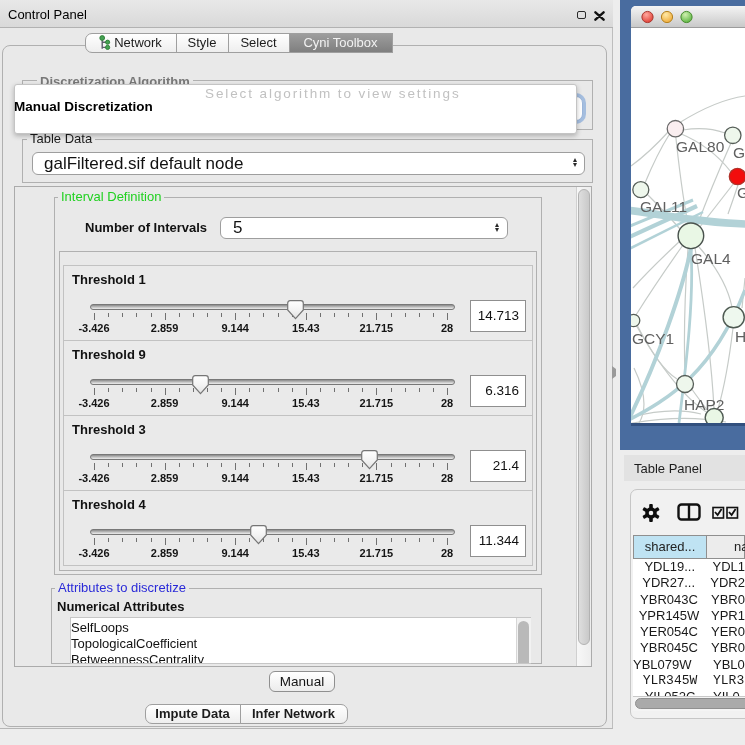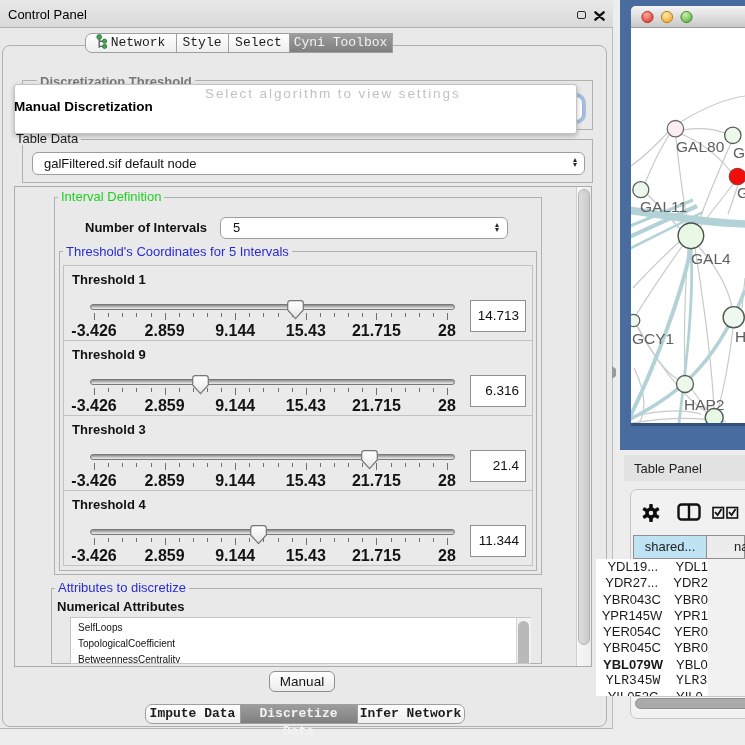--- a/index.html
+++ b/index.html
@@ -1,35 +1,35 @@
 <!DOCTYPE html>
 <html><head><meta charset="utf-8">
 <style>
   html,body{margin:0;padding:0;width:745px;height:745px;overflow:hidden;
     background:#ededed;font-family:"Liberation Sans",sans-serif;
     -webkit-font-smoothing:antialiased;}
   .abs{position:absolute;}
   #stage{position:relative;width:745px;height:745px;}
   .seg{border:1px solid #9f9f9f;margin-left:-1px;background:linear-gradient(#ffffff,#eeeeee);
-    color:#1c1c1c;font-size:13px;text-align:center;box-sizing:border-box;font-family:Liberation Mono, monospace;}
+    color:#1c1c1c;font-size:13px;text-align:center;box-sizing:border-box;}
   .seg.sel{background:linear-gradient(#9d9d9d,#7f7f7f);color:#f2f2f2;}
   .grp{position:absolute;border:1px solid #b0b0b0;box-sizing:border-box;}
   .grplab{position:absolute;font-size:13px;background:#e9e9e9;padding:0 3px;line-height:13px;}
   .combo{position:absolute;background:#ffffff;border:1px solid #9e9e9e;border-radius:6px;
-    box-sizing:border-box;font-size:13px;color:#111;}
+    box-sizing:border-box;font-size:17px;color:#111;}
   .updown{position:absolute;width:9px;}
   .updown div{width:0;height:0;border-left:2.9px solid transparent;border-right:2.9px solid transparent;margin:1.2px 0;}
   .updown .u{border-bottom:4.3px solid #2a2a2a;}
   .updown .d{border-top:4.3px solid #2a2a2a;}
   .tpanel{position:absolute;border:1px solid #c2c2c2;background:#eaeaea;box-sizing:border-box;}
   .thlab{position:absolute;font-weight:bold;font-size:13px;color:#111;}
   .groove{position:absolute;height:6px;border:1px solid #787878;border-radius:3px;
     background:linear-gradient(#8a8a8a,#c9c9c9 60%,#ededed);box-sizing:border-box;}
   .tick{position:absolute;width:1px;background:#707070;}
-  .ticklab{position:absolute;font-size:16px;font-weight:bold;color:#141414;transform:translateX(-50%);}
+  .ticklab{position:absolute;font-size:11px;font-weight:bold;color:#141414;transform:translateX(-50%);}
   .valbox{position:absolute;width:56px;height:32px;background:#fff;border:1px solid #8f8f8f;
     box-sizing:border-box;font-size:13.5px;color:#111;text-align:right;padding-right:6px;line-height:30px;}
   .cell{box-sizing:border-box;}
 </style></head>
 <body>
 <div id="stage">
 
   <div class="abs" id="win" style="left:0;top:0;width:613px;height:729px;background:#e9e9e9;border-right:1px solid #bdbdbd;border-bottom:1px solid #b5b5b5;box-sizing:border-box;"></div>
   <div class="abs" style="left:0;top:0;width:613px;height:28px;background:linear-gradient(#e8e8e8,#d9d9d9);border-bottom:1px solid #b2b2b2;box-sizing:border-box;"></div>
   <div class="abs" style="left:8px;top:7px;font-size:13px;color:#000000;">Control Panel</div>
@@ -47,25 +47,25 @@
         <circle cx="3.2" cy="3" r="2.4" fill="#44a152" stroke="#2c7d35" stroke-width="0.9"></circle>
         <circle cx="8.6" cy="7.2" r="2.1" fill="#44a152" stroke="#2c7d35" stroke-width="0.9"></circle>
         <circle cx="8.6" cy="12.4" r="2.1" fill="#44a152" stroke="#2c7d35" stroke-width="0.9"></circle>
       </svg>Network</div>
     <div class="seg" style="width:53px;line-height:18px;">Style</div>
     <div class="seg" style="width:62px;line-height:18px;">Select</div>
     <div class="seg sel" style="width:104px;line-height:18px;">Cyni Toolbox</div>
   </div>
 
   <div class="grp" style="left:22px;top:80px;width:571px;height:50px;"></div>
-  <div class="grplab" style="left:37px;top:75px;color:#787878;font-weight:bold;">Discretization Threshold</div>
+  <div class="grplab" style="left:37px;top:75px;color:#787878;font-weight:bold;">Discretization Algorithm</div>
   <div class="abs" style="left:30px;top:96px;width:553px;height:25px;background:#fff;border:1px solid #9bb5d9;border-radius:7px;box-shadow:0 0 0 3px rgba(110,155,215,0.55);box-sizing:border-box;"></div>
 
   <div class="grp" style="left:22px;top:139px;width:571px;height:44px;"></div>
-  <div class="grplab" style="left:13px;top:132px;color:#1b1b1b;">Table Data</div>
+  <div class="grplab" style="left:27px;top:132px;color:#1b1b1b;">Table Data</div>
   <div class="combo" style="left:32px;top:152px;width:553px;height:23px;line-height:21px;">
     <span style="margin-left:11px;">galFiltered.sif default node</span>
   </div>
   <div class="updown" style="left:572.5px;top:157px;">
       <div class="u"></div>
       <div class="d"></div>
     </div>
 
   <div class="abs" style="left:14px;top:186px;width:578px;height:481px;border:1px solid #ababab;box-sizing:border-box;background:#e9e9e9;"></div>
   <div class="abs" style="left:576px;top:187px;width:15px;height:479px;background:linear-gradient(90deg,#f7f7f7,#ededed);border-left:1px solid #d0d0d0;box-sizing:border-box;"></div>
@@ -74,21 +74,20 @@
   <div class="grp" style="left:54px;top:197px;width:488px;height:378px;"></div>
   <div class="grplab" style="left:58px;top:190px;color:#21d121;">Interval Definition</div>
   <div class="abs" style="left:85px;top:220px;font-size:13px;font-weight:bold;color:#111;">Number of Intervals</div>
   <div class="combo" style="left:220px;top:217px;width:288px;height:22px;line-height:20px;"><span style="margin-left:12px;">5</span></div>
   <div class="updown" style="left:495px;top:221.5px;">
       <div class="u"></div>
       <div class="d"></div>
     </div>
 
   <div class="grp" style="left:59px;top:251px;width:478px;height:320px;"></div>
-  <div class="grplab" style="left:63px;top:245px;color:#2a2ad8;">Threshold's Coordinates for 5 Intervals</div>
 
   <div class="tpanel" style="left:63px;top:265px;width:470px;height:76px;"></div>
   <div class="thlab" style="left:72px;top:272px;">Threshold 1</div>
   <div class="groove" style="left:90px;top:304px;width:365px;"></div>
   <div class="tick" style="left:94.0px;top:313px;height:7px;"></div>
     <div class="tick" style="left:108.1px;top:313px;height:4px;"></div>
     <div class="tick" style="left:122.2px;top:313px;height:4px;"></div>
     <div class="tick" style="left:136.4px;top:313px;height:4px;"></div>
     <div class="tick" style="left:150.5px;top:313px;height:4px;"></div>
     <div class="tick" style="left:164.6px;top:313px;height:7px;"></div>
@@ -265,30 +264,29 @@
         </linearGradient>
       </defs>
     <path d="M3.2 0.7 L13.8 0.7 Q16.3 0.7 16.3 3.2 L16.3 10 L8.5 18.6 L0.7 10 L0.7 3.2 Q0.7 0.7 3.2 0.7 Z" fill="url(#thg490)" stroke="#757575" stroke-width="1.2"></path>
   </svg>
   <div class="valbox" style="left:470px;top:525px;">11.344</div>
 
   <div class="grp" style="left:51px;top:588px;width:491px;height:76px;"></div>
   <div class="grplab" style="left:55px;top:581px;color:#2a2ad8;">Attributes to discretize</div>
   <div class="abs" style="left:57px;top:599px;font-size:13px;font-weight:bold;color:#111;">Numerical Attributes</div>
   <div class="abs" style="left:70px;top:617px;width:461px;height:47px;background:#fff;border:1px solid #c6c6c6;box-sizing:border-box;overflow:hidden;">
-    <div style="font-size:10px;color:#111;padding-left:7px;line-height:16px;padding-top:2px;">SelfLoops<br>TopologicalCoefficient<br>BetweennessCentrality</div>
+    <div style="font-size:13px;color:#111;line-height:16px;padding-top:2px;">SelfLoops<br>TopologicalCoefficient<br>BetweennessCentrality</div>
   </div>
   <div class="abs" style="left:516px;top:618px;width:15px;height:45px;background:#f2f2f2;border-left:1px solid #d6d6d6;box-sizing:border-box;"></div>
   <div class="abs" style="left:518px;top:621px;width:11px;height:42px;border-radius:6px 6px 0 0;background:#b9b9b9;"></div>
 
   <div class="abs" style="left:269px;top:671px;width:66px;height:21px;border:1px solid #8f8f8f;border-radius:6px;background:linear-gradient(#ffffff,#ececec);box-sizing:border-box;text-align:center;line-height:19px;font-size:13.5px;color:#151515;">Manual</div>
 
   <div class="abs" style="left:144.5px;top:704px;height:20px;display:flex;">
     <div class="seg" style="width:96px;border-radius:7px 0 0 7px;margin-left:0;line-height:18px;font-weight:bold;">Impute Data</div>
-    <div class="seg sel" style="width:118px;line-height:18px;font-weight:bold;">Discretize Data</div>
     <div class="seg" style="width:108px;border-radius:0 7px 7px 0;line-height:18px;font-weight:bold;">Infer Network</div>
   </div>
 
   <div class="abs" style="left:612px;top:366px;width:5px;height:7px;border-left:4px solid #9a9a9a;border-top:3px solid transparent;border-bottom:3px solid transparent;"></div>
 
   <div class="abs" style="left:620px;top:0;width:125px;height:450px;background:#496c9f;"></div>
   <div class="abs" style="left:631px;top:6px;width:114px;height:417px;background:#fff;border-radius:5px 0 0 0;"></div>
   <div class="abs" style="left:631px;top:6px;width:114px;height:22px;background:linear-gradient(#f4f4f4,#c9c9c9);border-bottom:1px solid #9c9c9c;border-radius:5px 0 0 0;box-sizing:border-box;"></div>
   <div class="abs" style="left:631px;top:423px;width:114px;height:3px;background:#32507e;"></div>
   <svg class="abs" style="left:640px;top:10px;" width="60" height="14" viewBox="0 0 60 14">
@@ -398,21 +396,21 @@
       <rect x="15" y="1.5" width="10.5" height="10.5"></rect>
     </g>
     <path d="M3 6 l2.6 3 l4 -6" fill="none" stroke="#111" stroke-width="1.8"></path>
     <path d="M17 6 l2.6 3 l4 -6" fill="none" stroke="#111" stroke-width="1.8"></path>
   </svg>
 
   <div class="abs" style="left:633px;top:535px;width:112px;height:24px;">
     <div class="abs cell" style="left:0;top:0;width:74px;height:24px;background:#bfe3f3;border:1px solid #8f8f8f;font-size:13px;color:#222;text-align:center;line-height:22px;">shared...</div>
     <div class="abs cell" style="left:74px;top:0;width:38px;height:24px;background:#ececec;border:1px solid #8f8f8f;border-left:none;font-size:13px;color:#222;line-height:22px;"><span style="margin-left:27px;">na</span></div>
   </div>
-  <div class="abs" style="left:596px;top:559px;width:112px;height:137px;background:#fff;overflow:hidden;font-size:13px;color:#1a1a1a;">
+  <div class="abs" style="left:633px;top:559px;width:112px;height:137px;background:#fff;overflow:hidden;font-size:13px;color:#1a1a1a;">
     <div style="display:flex;height:16.3px;line-height:16.3px;">
         <div style="width:74px;text-align:center;">YDL19...</div>
         <div style="padding-left:6px;">YDL1</div>
       </div>
     <div style="display:flex;height:16.3px;line-height:16.3px;">
         <div style="width:74px;text-align:center;">YDR27...</div>
         <div style="padding-left:6px;">YDR2</div>
       </div>
     <div style="display:flex;height:16.3px;line-height:16.3px;">
         <div style="width:74px;text-align:center;">YBR043C</div>
@@ -424,21 +422,21 @@
       </div>
     <div style="display:flex;height:16.3px;line-height:16.3px;">
         <div style="width:74px;text-align:center;">YER054C</div>
         <div style="padding-left:6px;">YER0</div>
       </div>
     <div style="display:flex;height:16.3px;line-height:16.3px;">
         <div style="width:74px;text-align:center;">YBR045C</div>
         <div style="padding-left:6px;">YBR0</div>
       </div>
     <div style="display:flex;height:16.3px;line-height:16.3px;">
-        <div style="width:74px;text-align:center;font-weight:bold;">YBL079W</div>
+        <div style="width:74px;">YBL079W</div>
         <div style="padding-left:6px;">YBL0</div>
       </div>
     <div style="display:flex;height:16.3px;line-height:16.3px;font-family:Liberation Mono, monospace;">
         <div style="width:74px;text-align:center;">YLR345W</div>
         <div style="padding-left:6px;">YLR3</div>
       </div>
     <div style="display:flex;height:16.3px;line-height:16.3px;">
         <div style="width:74px;text-align:center;">YIL052C</div>
         <div style="padding-left:6px;">YIL0</div>
       </div>

